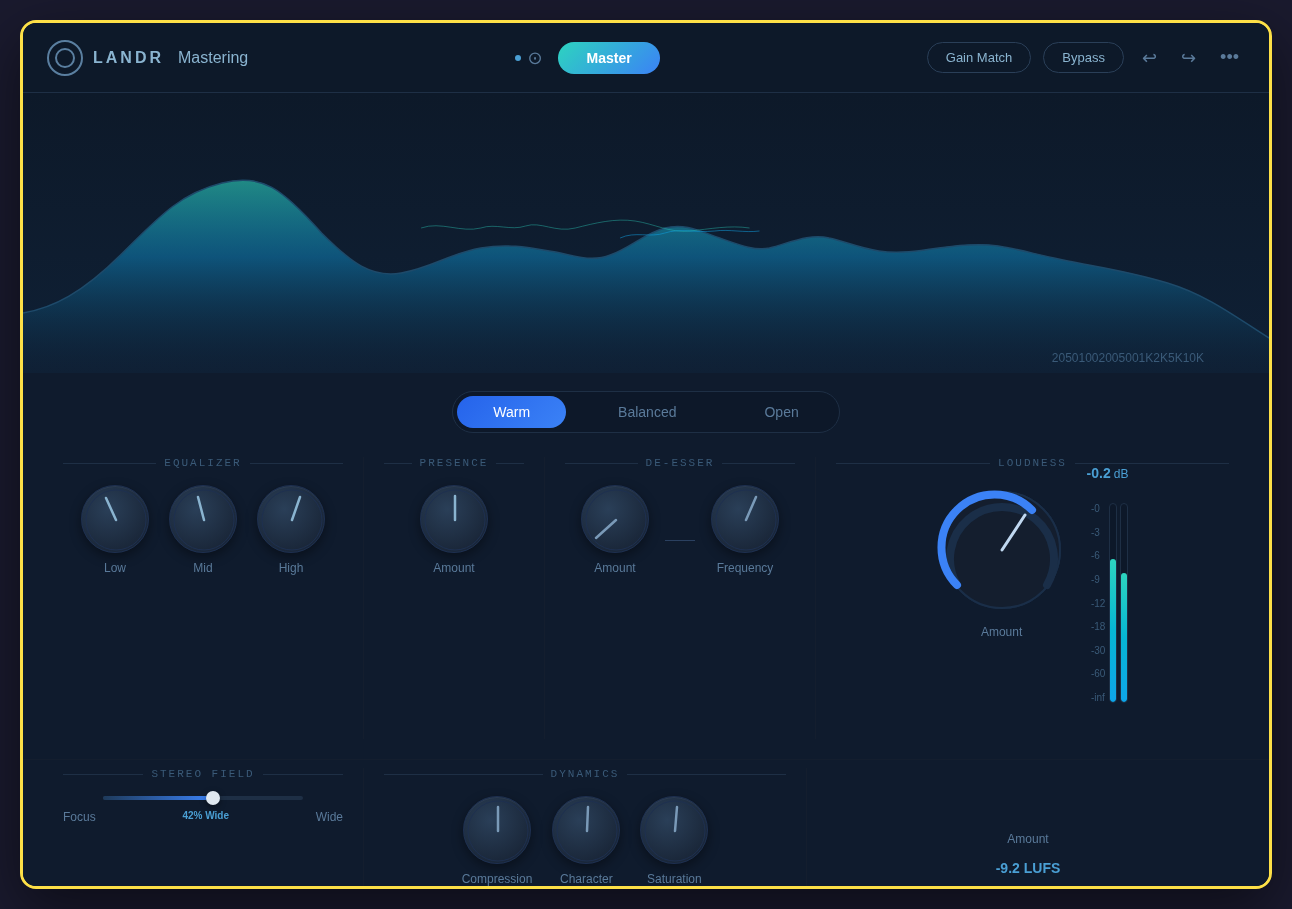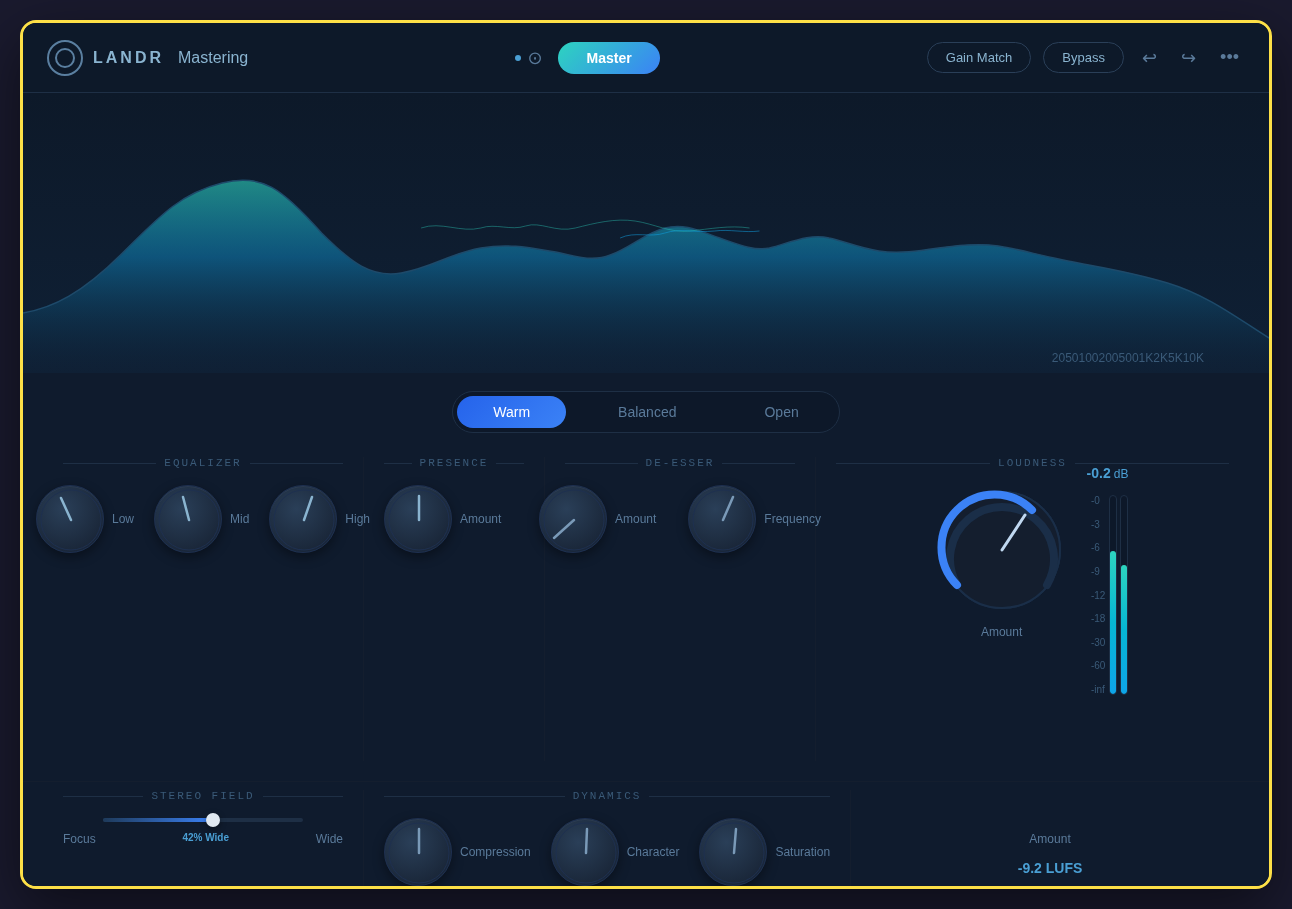--- a/index.html
+++ b/index.html
@@ -179,21 +179,21 @@
       gap: 0;
     }
     
     .section {
       display: flex;
       flex-direction: column;
     }
     
     .knob-group {
       display: flex;
-      flex-direction: row;
+      flex-direction: column;
       align-items: center;
       gap: 8px;
     }
     .knob-container {
       width: 68px;
       height: 68px;
       position: relative;
     }
     .knob-bg {
       width: 100%;
@@ -252,21 +252,21 @@
       display: flex;
       flex-direction: column;
       align-items: center;
       gap: 10px;
     }
     
     .vu-meter {
       display: flex;
       flex-direction: column;
       align-items: flex-end;
-      gap: 2px;
+      gap: 10px;
       margin-top: -20px;
     }
     .db-value {
       color: #4a9fd4;
       font-size: 14px;
       font-weight: 600;
       margin-bottom: 6px;
     }
     .db-unit {
       color: #4a9fd4;

